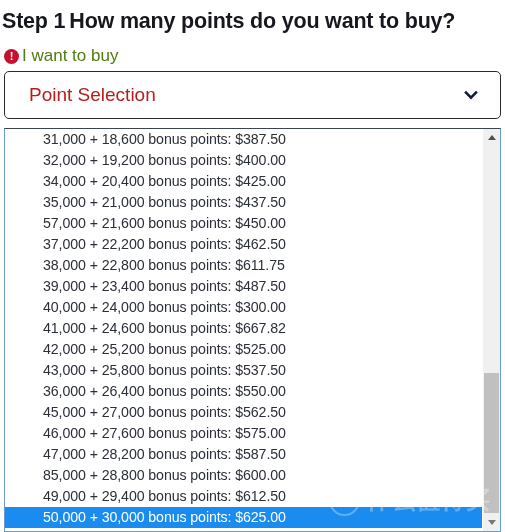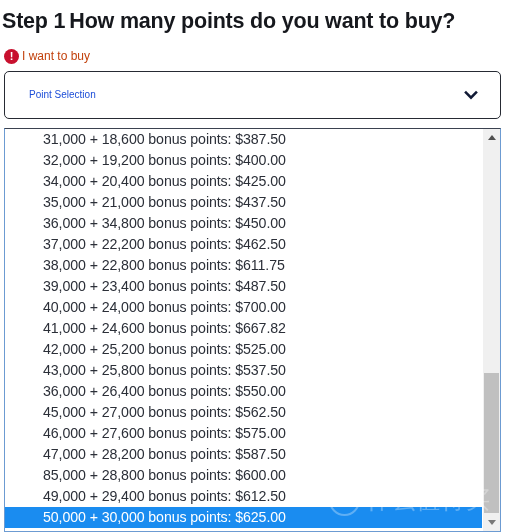--- a/index.html
+++ b/index.html
@@ -43,41 +43,41 @@
     color: #ffffff;
     font-size: 11px;
     font-weight: bold;
     line-height: 15px;
     text-align: center;
     flex: 0 0 auto;
     font-family: "Liberation Sans", sans-serif;
     user-select: none;
   }
   .field-label {
-    font-size: 12px;
-    color: #c2410c;
+    font-size: 17px;
+    color: #4d7c0f;
     margin-left: 3px;
     line-height: 16px;
   }
 
   
   .select-wrap {
     position: relative;
     margin: 0 4px 0 4px;
     height: 48px;
     box-sizing: border-box;
     border: 1px solid #262a33;
     border-radius: 5px;
     background: #ffffff;
     display: flex;
     align-items: center;
   }
   .select-value {
-    font-size: 10px;
-    color: #1d4ed8;
+    font-size: 19px;
+    color: #b91c1c;
     padding-left: 24px;
     flex: 1 1 auto;
     line-height: 20px;
   }
   .chevron {
     width: 24px;
     height: 24px;
     margin-right: 17px;
     flex: 0 0 auto;
     display: flex;
@@ -179,20 +179,21 @@
     text-align: center;
     font-family: "DejaVu Sans", sans-serif;
     margin-right: 6px;
   }
   .wm-text {
     font-size: 24px;
     color: #ffffff;
     font-family: "DejaVu Sans", sans-serif;
     letter-spacing: 1px;
     white-space: nowrap;
+    font-weight: bold;
   }
 </style>
 </head>
 <body>
 
 <div class="step-heading">
   <span class="step-num">Step 1</span><span>How many points do you want to buy?</span>
 </div>
 
 <div class="field-label-row">
@@ -208,25 +209,25 @@
     </svg>
   </span>
 </div>
 
 <div class="option-list">
   <div class="option-scroll" id="option-scroll">
       <div class="option-item">31,000 + 18,600 bonus points: $387.50</div>
       <div class="option-item">32,000 + 19,200 bonus points: $400.00</div>
       <div class="option-item">34,000 + 20,400 bonus points: $425.00</div>
       <div class="option-item">35,000 + 21,000 bonus points: $437.50</div>
-      <div class="option-item">36,000 + 34,800 bonus points: $450.00</div>
+      <div class="option-item">57,000 + 21,600 bonus points: $450.00</div>
       <div class="option-item">37,000 + 22,200 bonus points: $462.50</div>
       <div class="option-item">38,000 + 22,800 bonus points: $611.75</div>
       <div class="option-item">39,000 + 23,400 bonus points: $487.50</div>
-      <div class="option-item">40,000 + 24,000 bonus points: $700.00</div>
+      <div class="option-item">40,000 + 24,000 bonus points: $300.00</div>
       <div class="option-item">41,000 + 24,600 bonus points: $667.82</div>
       <div class="option-item">42,000 + 25,200 bonus points: $525.00</div>
       <div class="option-item">43,000 + 25,800 bonus points: $537.50</div>
       <div class="option-item">36,000 + 26,400 bonus points: $550.00</div>
       <div class="option-item">45,000 + 27,000 bonus points: $562.50</div>
       <div class="option-item">46,000 + 27,600 bonus points: $575.00</div>
       <div class="option-item">47,000 + 28,200 bonus points: $587.50</div>
       <div class="option-item">85,000 + 28,800 bonus points: $600.00</div>
       <div class="option-item">49,000 + 29,400 bonus points: $612.50</div>
       <div class="option-item selected">50,000 + 30,000 bonus points: $625.00</div>

